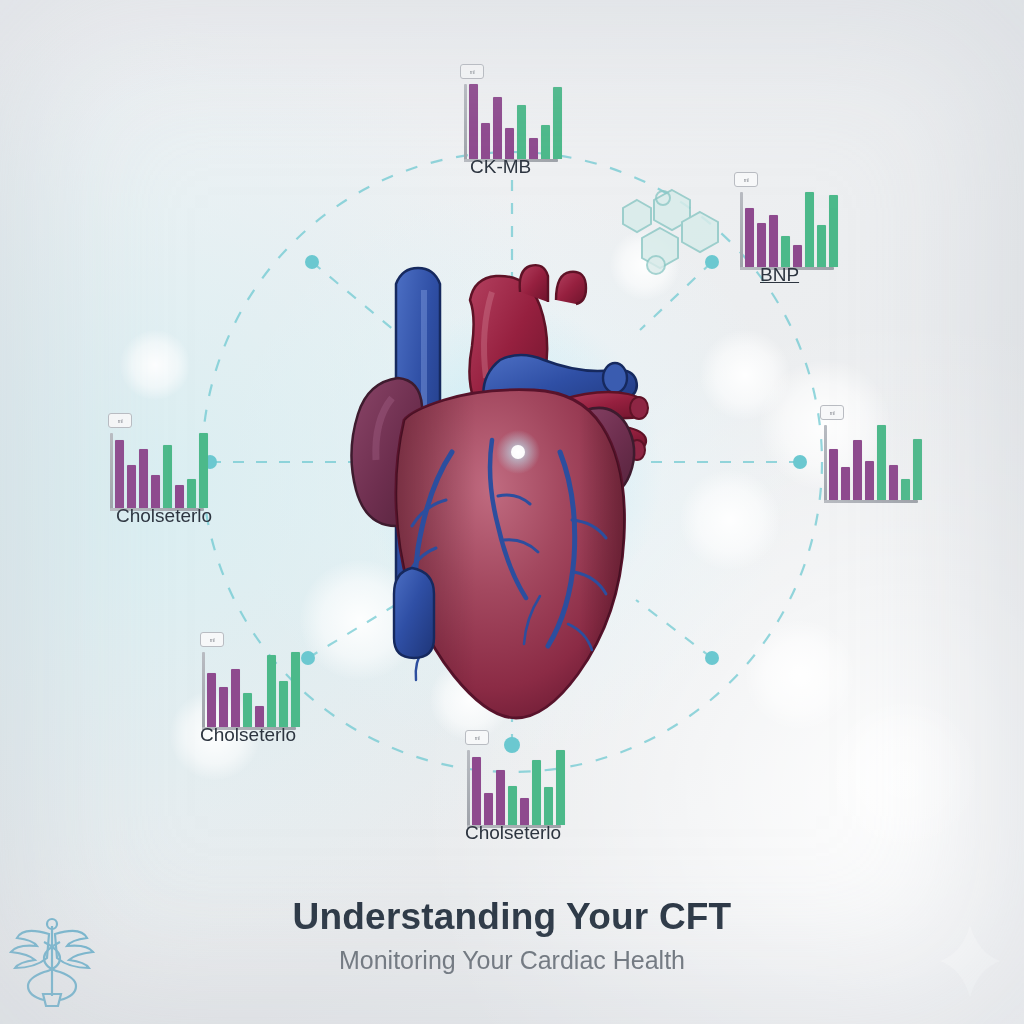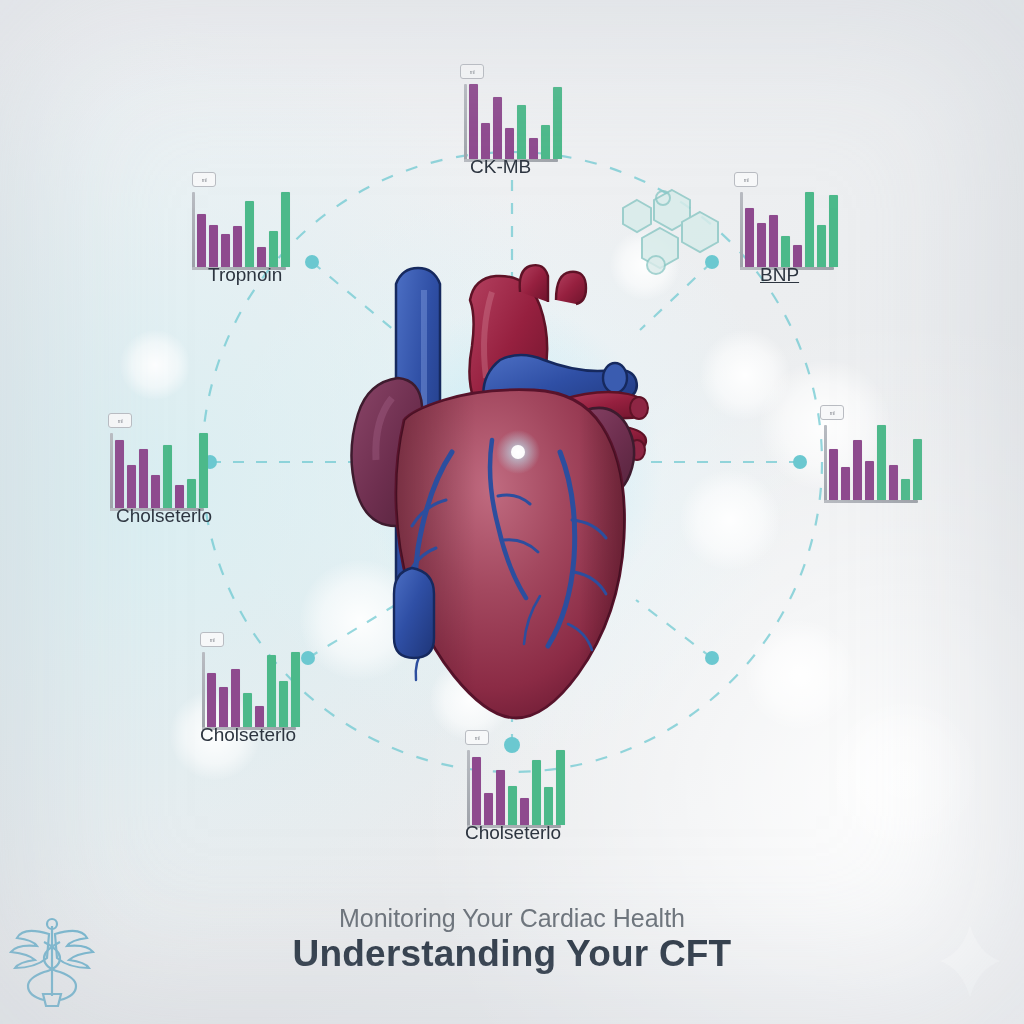--- a/index.html
+++ b/index.html
@@ -194,38 +194,20 @@
           <div class="bar" style="height: 31px; background: rgb(142, 74, 142);"></div>
           <div class="bar" style="height: 54px; background: rgb(76, 185, 138);"></div>
           <div class="bar" style="height: 21px; background: rgb(142, 74, 142);"></div>
           <div class="bar" style="height: 34px; background: rgb(76, 185, 138);"></div>
           <div class="bar" style="height: 72px; background: rgb(76, 185, 138);"></div>
         </div>
     </div>
     <div class="node-label" style="left:18px;top:92px;">CK-MB</div>
   </div>
 
-  <div class="node-card" style="left:180px;top:172px;">
-    <div class="chart-box" style="width:120px;height:100px;">
-      <div class="badge" style="left:12px;top:0px;">ml</div>
-      <div class="axis-y" style="left:12px;top:20px;height:78px;"></div>
-      <div class="axis-x" style="left:12px;top:95px;width:94px;"></div>
-      <div class="bars" style="left:17px;bottom:5px;height:75px;">
-          <div class="bar" style="height: 53px; background: rgb(142, 74, 142);"></div>
-          <div class="bar" style="height: 42px; background: rgb(142, 74, 142);"></div>
-          <div class="bar" style="height: 33px; background: rgb(142, 74, 142);"></div>
-          <div class="bar" style="height: 41px; background: rgb(142, 74, 142);"></div>
-          <div class="bar" style="height: 66px; background: rgb(76, 185, 138);"></div>
-          <div class="bar" style="height: 20px; background: rgb(142, 74, 142);"></div>
-          <div class="bar" style="height: 36px; background: rgb(76, 185, 138);"></div>
-          <div class="bar" style="height: 75px; background: rgb(76, 185, 138);"></div>
-        </div>
-    </div>
-    <div class="node-label" style="left:28px;top:92px;">Tropnoin</div>
-  </div>
 
   <div class="node-card" style="left:728px;top:172px;">
     <div class="chart-box" style="width:120px;height:100px;">
       <div class="badge" style="left:6px;top:0px;">ml</div>
       <div class="axis-y" style="left:12px;top:20px;height:78px;"></div>
       <div class="axis-x" style="left:12px;top:95px;width:94px;"></div>
       <div class="bars" style="left:17px;bottom:5px;height:75px;">
           <div class="bar" style="height: 59px; background: rgb(142, 74, 142);"></div>
           <div class="bar" style="height: 44px; background: rgb(142, 74, 142);"></div>
           <div class="bar" style="height: 52px; background: rgb(142, 74, 142);"></div>
@@ -310,22 +292,22 @@
           <div class="bar" style="height: 65px; background: rgb(76, 185, 138);"></div>
           <div class="bar" style="height: 38px; background: rgb(76, 185, 138);"></div>
           <div class="bar" style="height: 75px; background: rgb(76, 185, 138);"></div>
         </div>
     </div>
     <div class="node-label" style="left:10px;top:92px;">Cholseterlo</div>
   </div>
 
 
   <div id="title-block" style="top:896px;">
+    <p id="main-title">Understanding Your CFT</p>
     <p id="sub-title">Monitoring Your Cardiac Health</p>
-    <p id="main-title">Understanding Your CFT</p>
   </div>
 
   <svg class="layer" style="left:0;top:0;">
     <g transform="translate(52,968) scale(1.0)" stroke="#64AFCB" stroke-width="2.2" fill="none" opacity="0.9">
       <line x1="0" y1="-42" x2="0" y2="28"></line>
       <circle cx="0" cy="-44" r="5"></circle>
       <path d="M-3,-34 q-26,-8 -32,4 q16,2 20,8 q-20,-2 -26,6 q18,2 24,8 q-16,2 -20,8 q20,0 32,-10 z"></path>
       <path d="M3,-34 q26,-8 32,4 q-16,2 -20,8 q20,-2 26,6 q-18,2 -24,8 q16,2 20,8 q-20,0 -32,-10 z"></path>
       <path d="M-8,-26 q16,8 16,16 q0,10 -16,14 q-16,6 -16,14 q0,10 16,14"></path>
       <path d="M8,-26 q-16,8 -16,16 q0,10 16,14 q16,6 16,14 q0,10 -16,14"></path>

